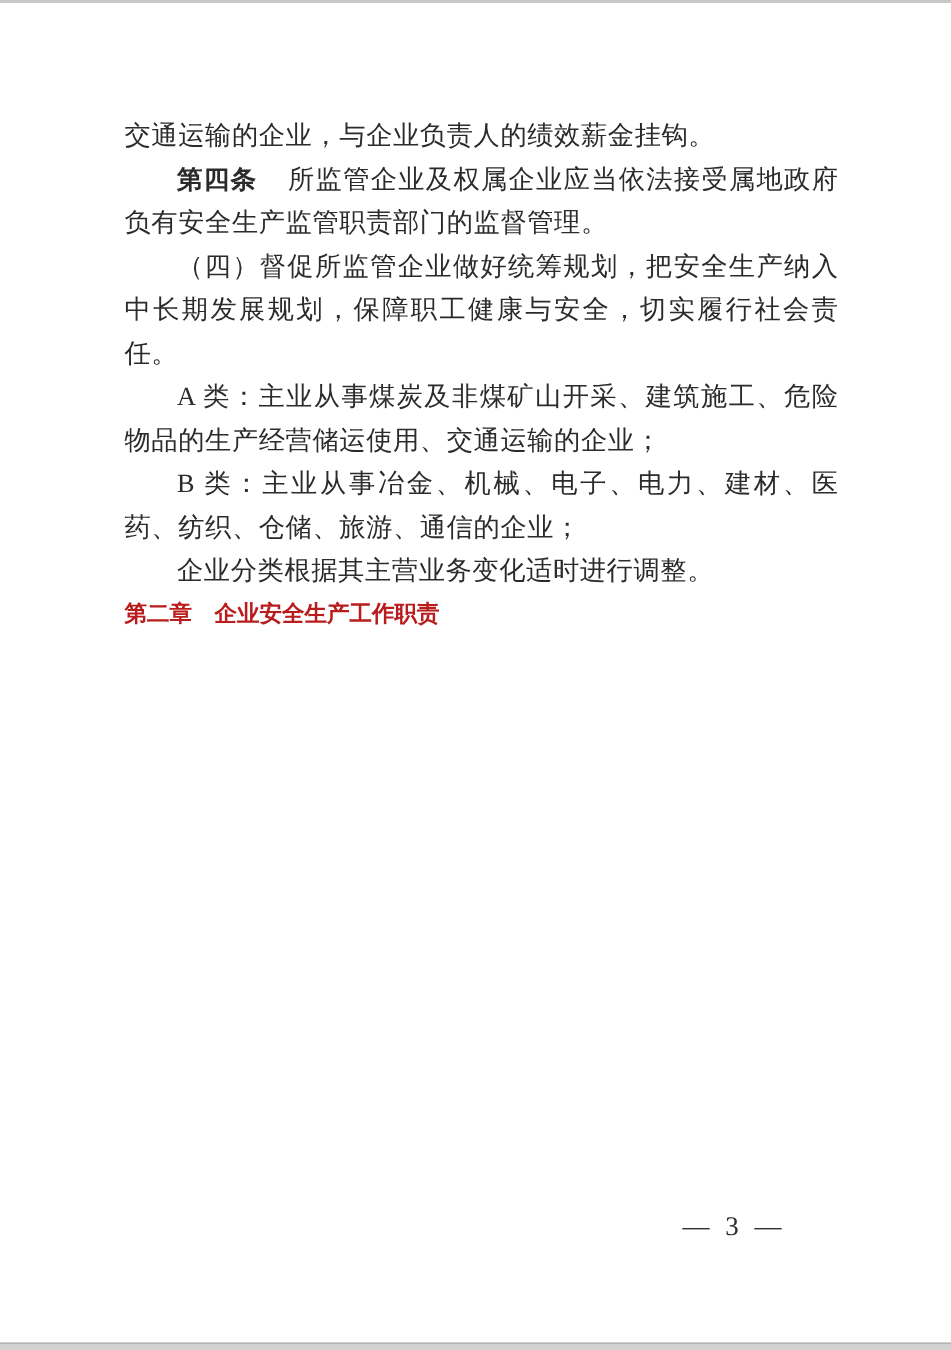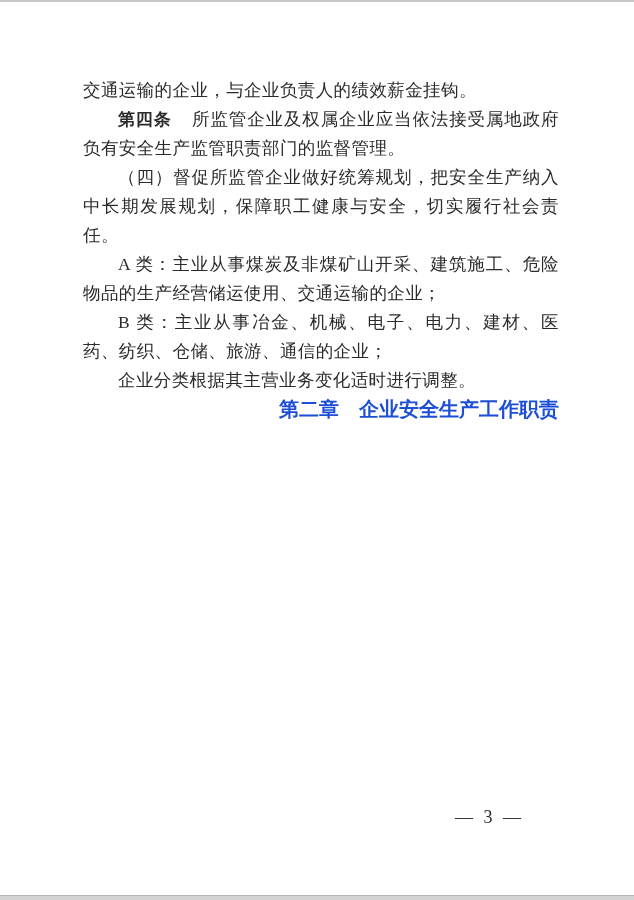--- a/index.html
+++ b/index.html
@@ -48,26 +48,26 @@
     text-indent: 2em;
   }
   .para .lead {
     font-weight: bold;
     margin-right: 1.2em;
     font-family: "Liberation Sans", "DejaVu Sans", sans-serif;
     font-size: 17px;
   }
   .chapter-heading {
     margin: 0;
-    text-align: right;
+    text-align: left;
     font-family: "Liberation Sans", "DejaVu Sans", sans-serif;
     font-weight: bold;
-    font-size: 20px;
+    font-size: 15px;
     line-height: 29px;
-    color: #1d4ed8;
+    color: #b91c1c;
   }
   .page-number {
     position: absolute;
     top: 803px;
     right: 110px;
     font-size: 18px;
     line-height: 29px;
     color: #2b2b2b;
     letter-spacing: 3px;
   }

